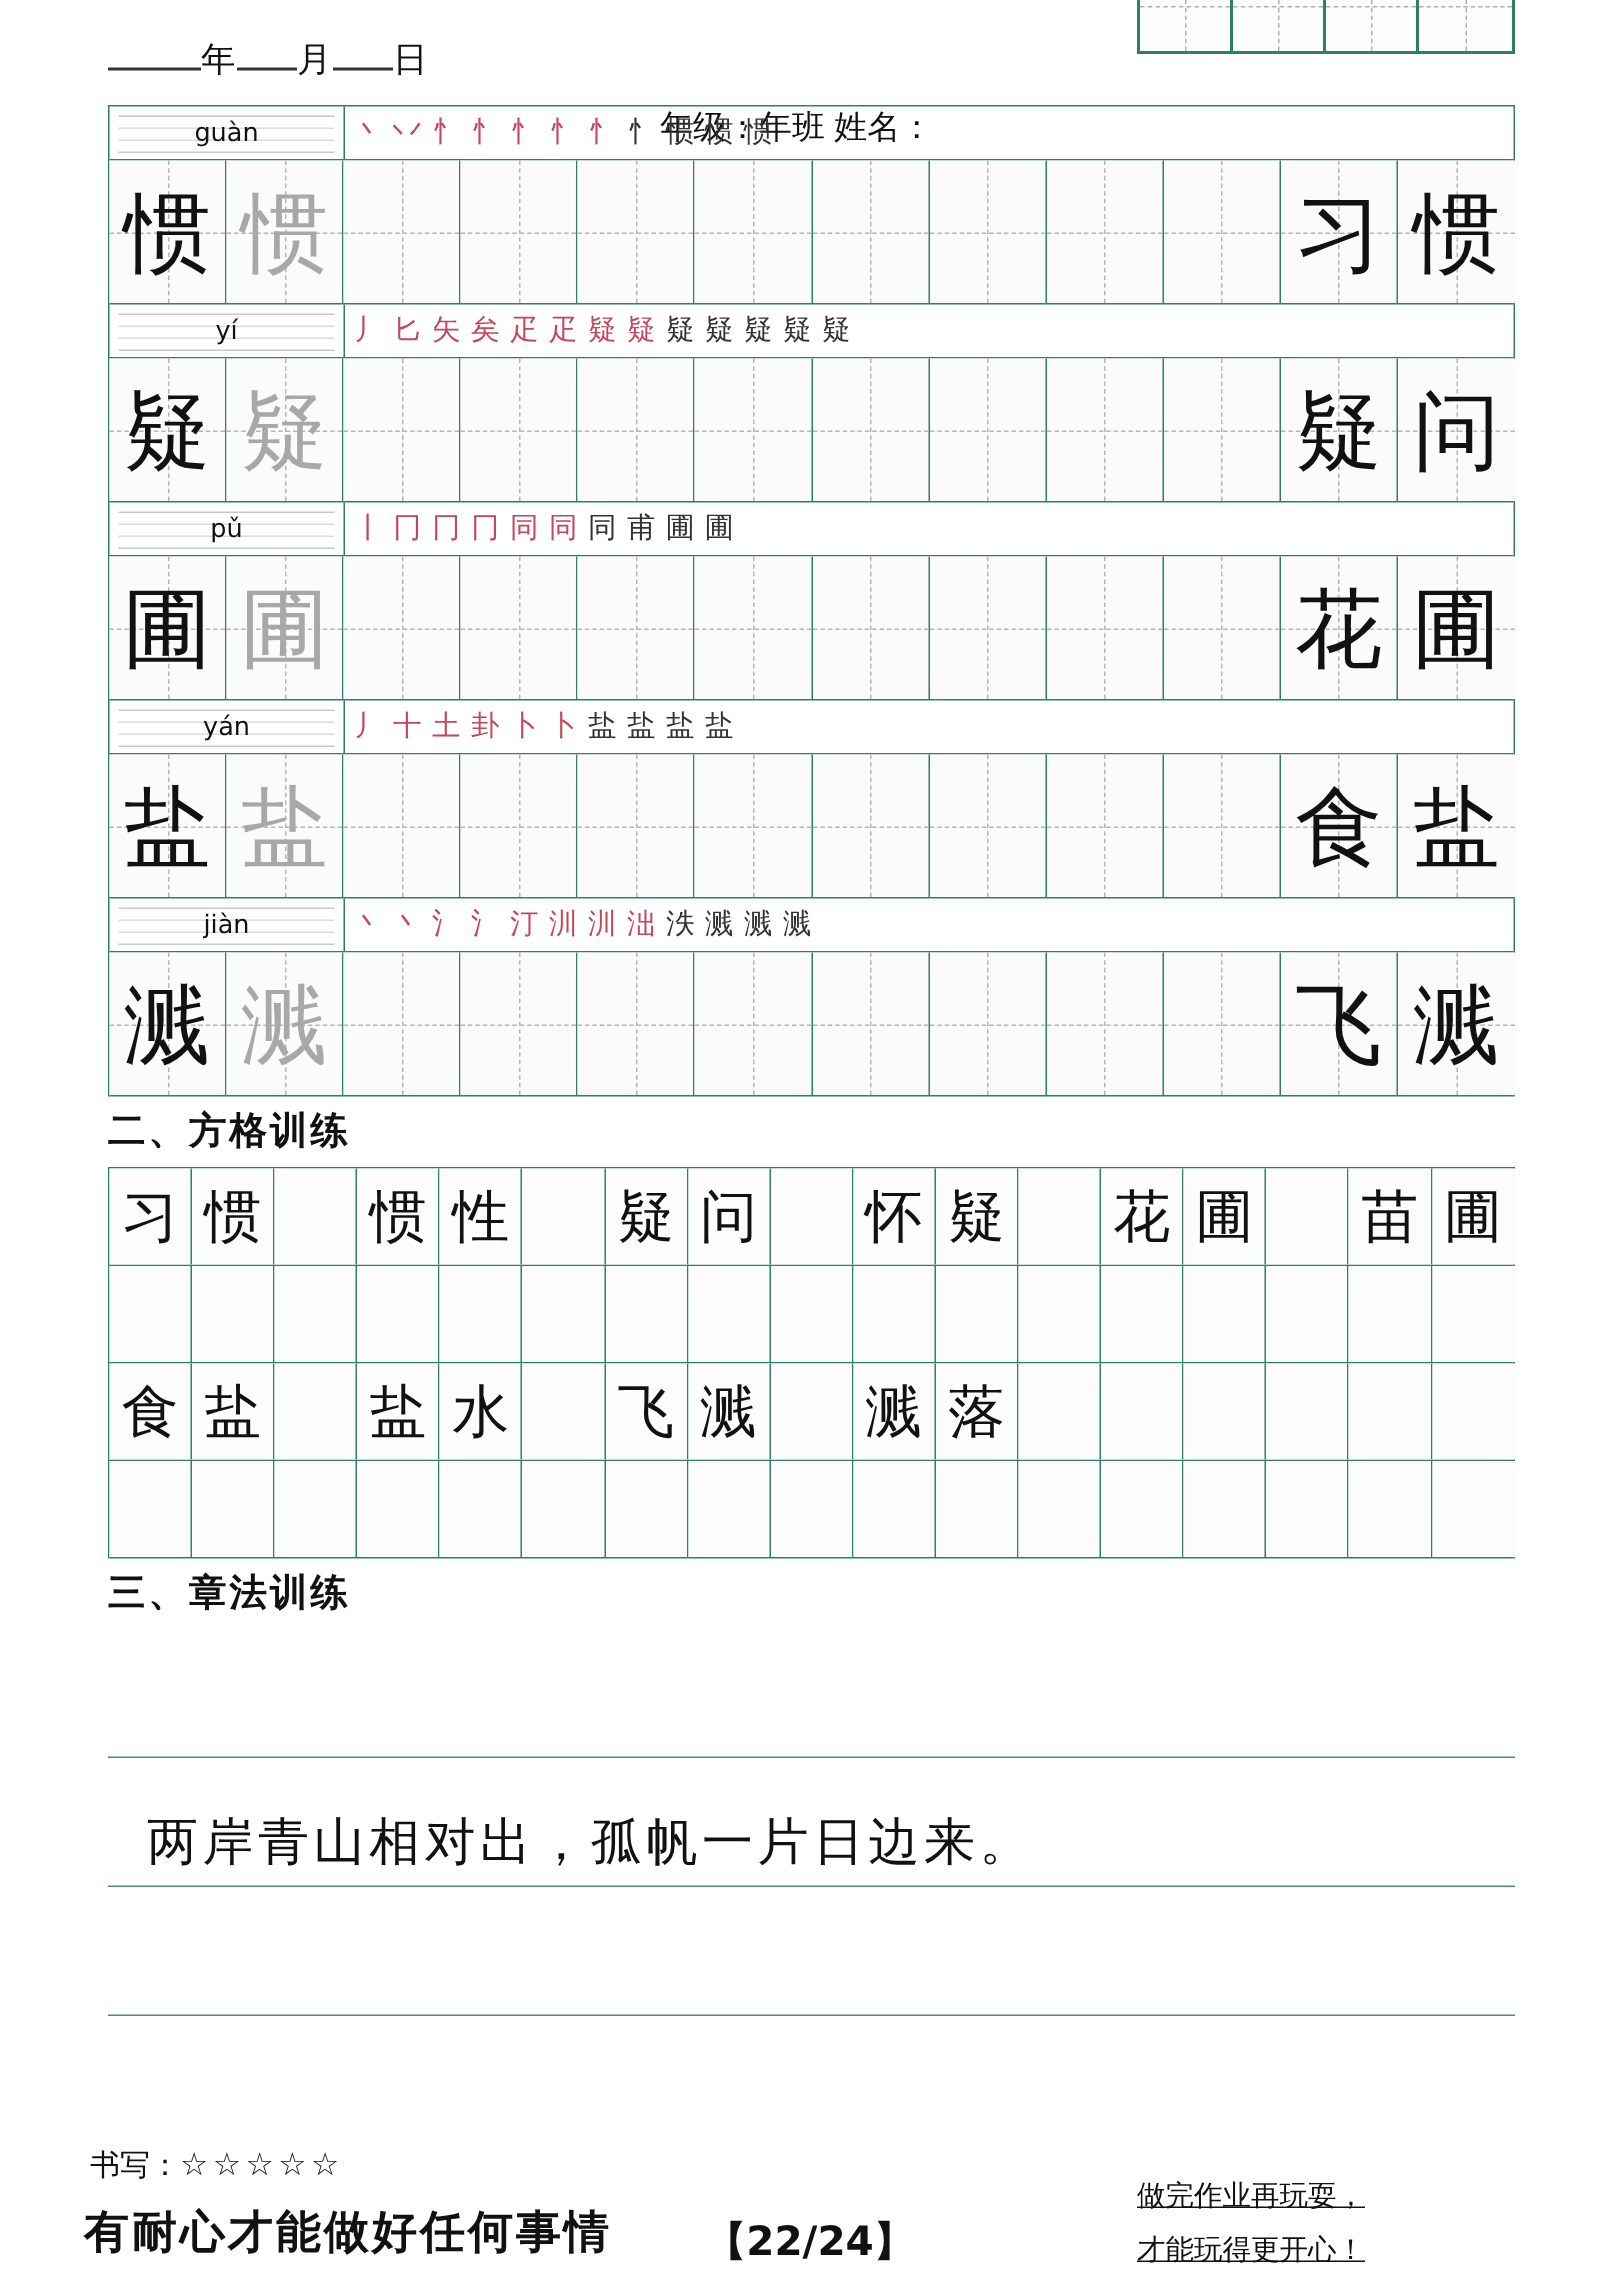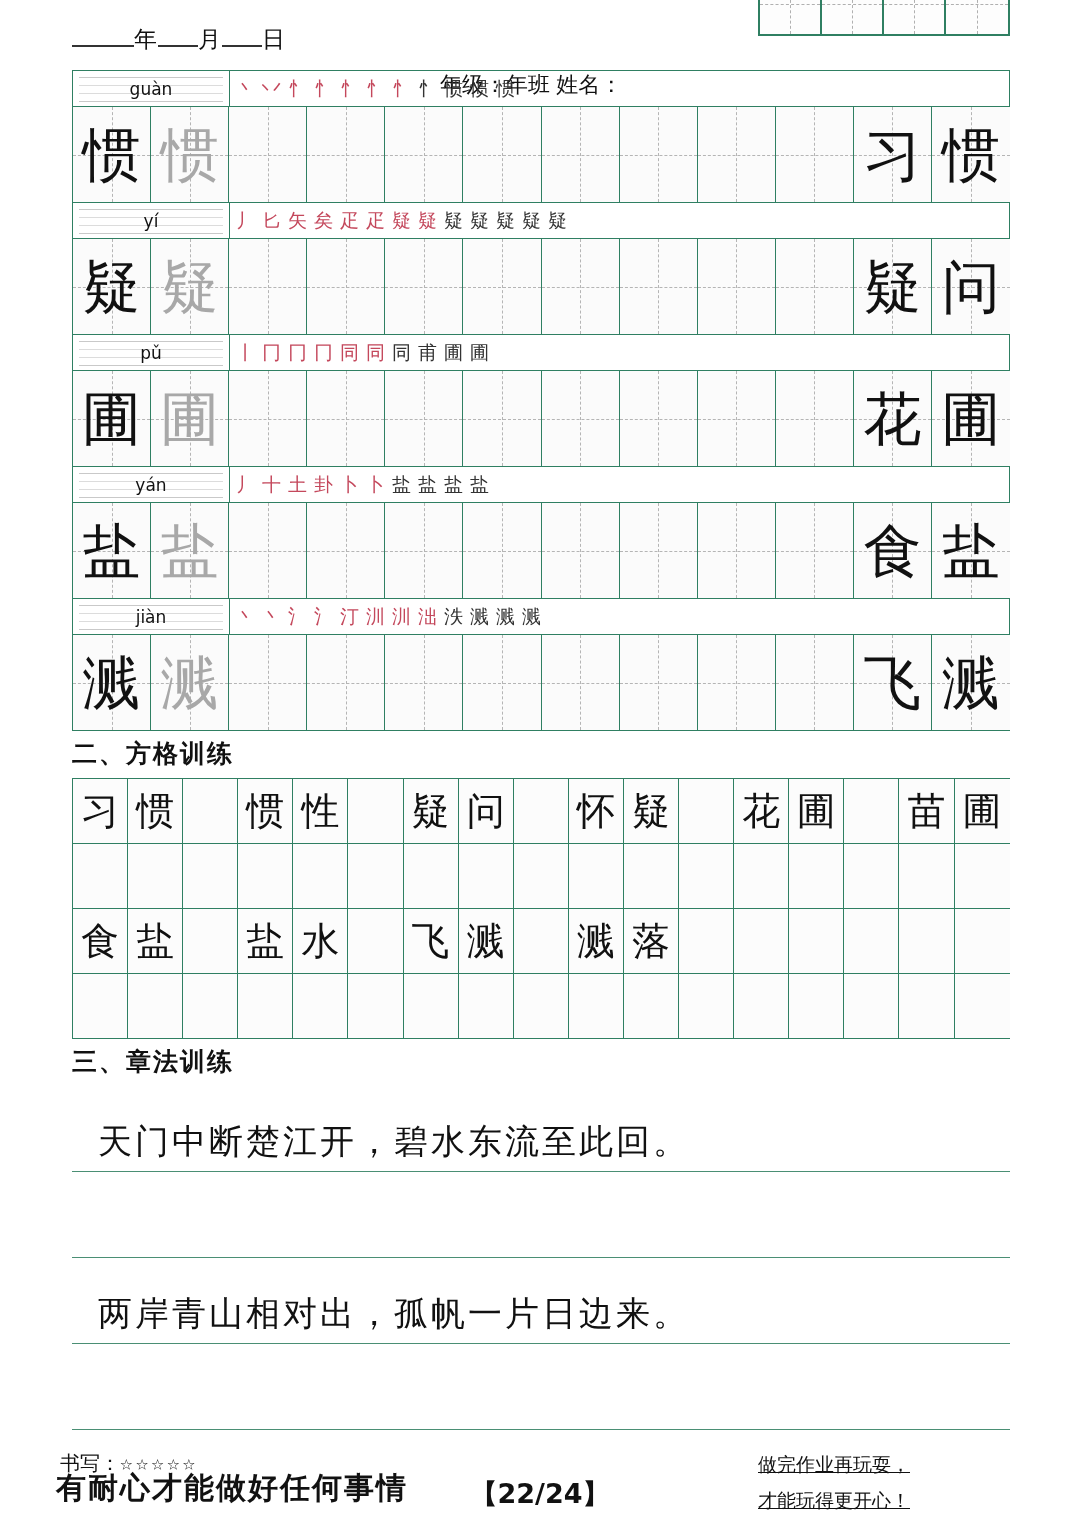--- a/index.html
+++ b/index.html
@@ -147,22 +147,21 @@
     padding:0 0 6px 26px;
     font-family:"DejaVu Sans","Liberation Serif",serif;
     white-space:nowrap;
   }
 
   
   .footer { position:absolute; left:0; right:0; bottom:14px; height:110px; }
   .f-write {
     position:absolute; left:60px; top:16px;
     font-size:20px; white-space:nowrap;
-    font-family:Liberation Mono, monospace;
-    margin-top:20px;
+    font-family:Liberation Serif, serif;
   }
   .f-write .stars { letter-spacing:3px; font-size:21px; }
   .f-motto {
     position:absolute; left:56px; top:54px;
     font-size:30px; font-weight:bold; letter-spacing:2px;
     font-family:Liberation Sans, sans-serif;
   }
   .f-page {
     position:absolute; left:0; right:0; top:62px;
     text-align:center;
@@ -559,23 +558,20 @@
         <div class="sq-cell"></div>
         <div class="sq-cell"></div>
         <div class="sq-cell"></div>
         <div class="sq-cell"></div>
         <div class="sq-cell"></div>
       </div>
     </div>
 
   <div class="sec-h">三、章法训练</div>
   <div class="passage" id="passage">
-      <div class="p-line">
-        <div class="p-text">天门中断楚江开，碧水东流至此回。</div>
-      </div>
       <div class="p-line blank"></div>
       <div class="p-line">
         <div class="p-text">两岸青山相对出，孤帆一片日边来。</div>
       </div>
       <div class="p-line blank"></div>
     </div>
 
   <div class="footer">
     <div class="f-write">
       <span>书写：</span><span class="stars">☆☆☆☆☆</span>

